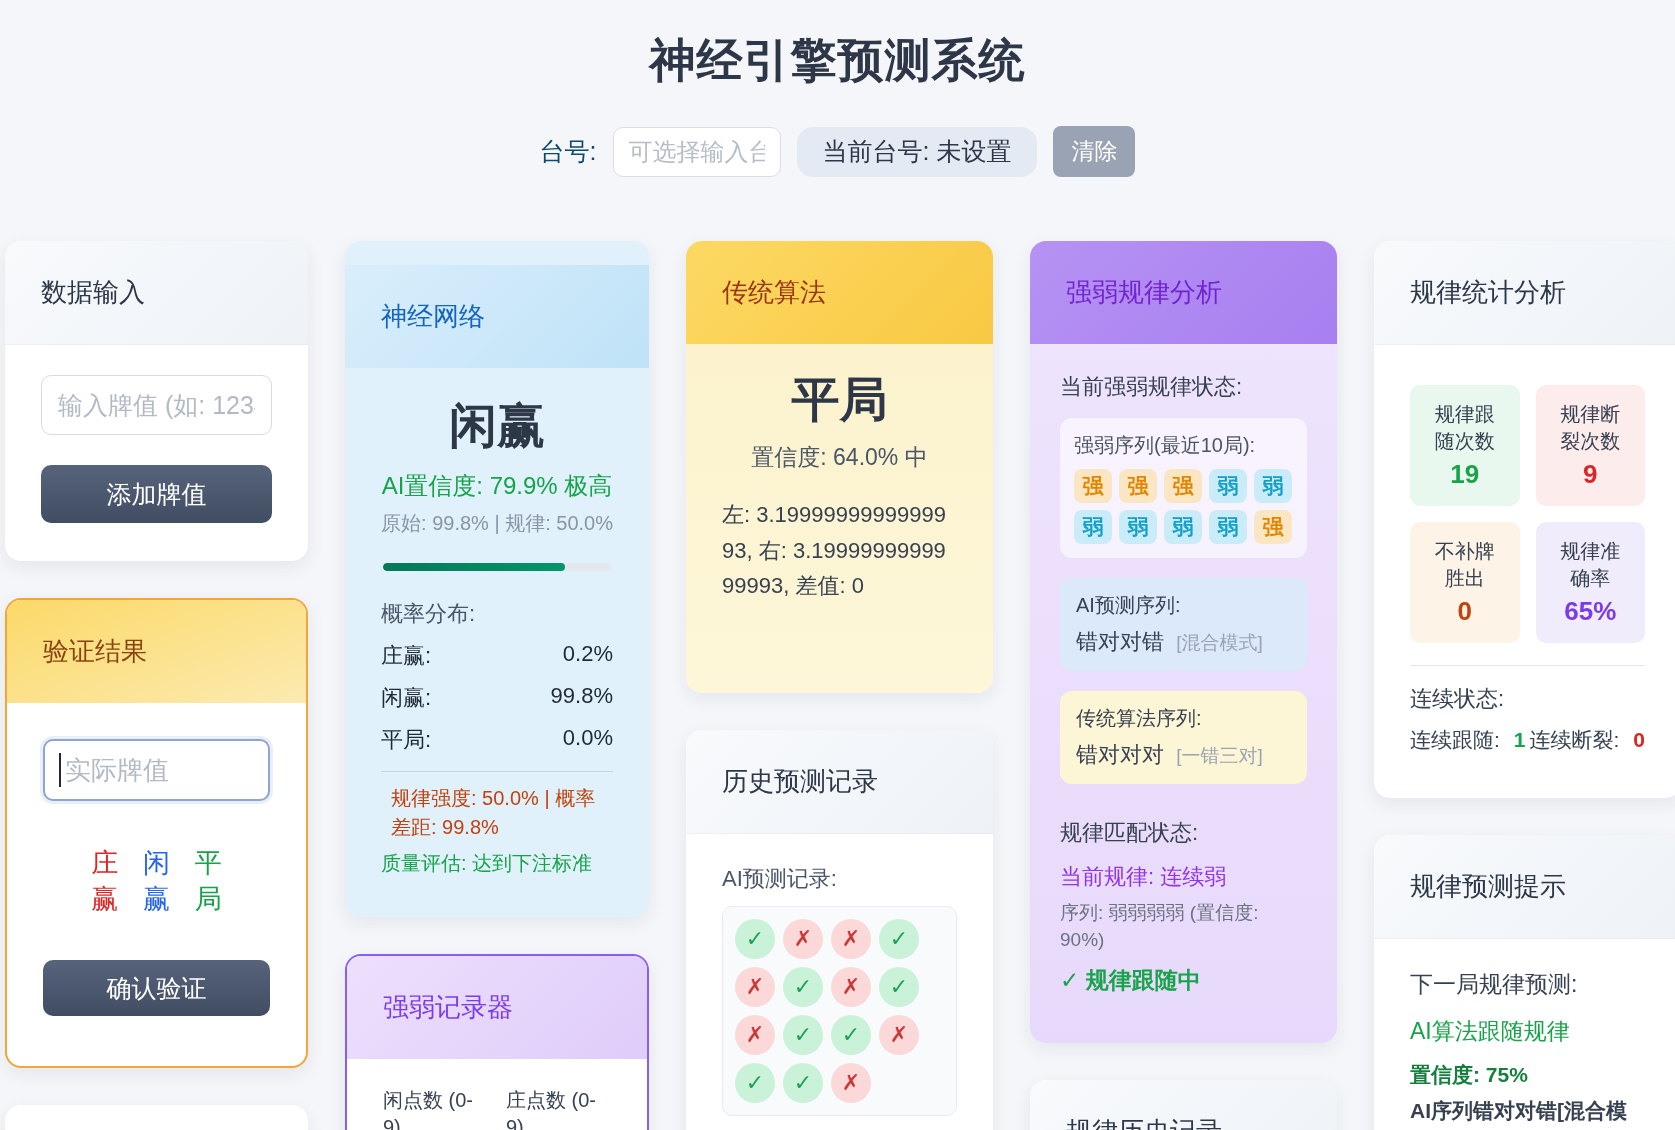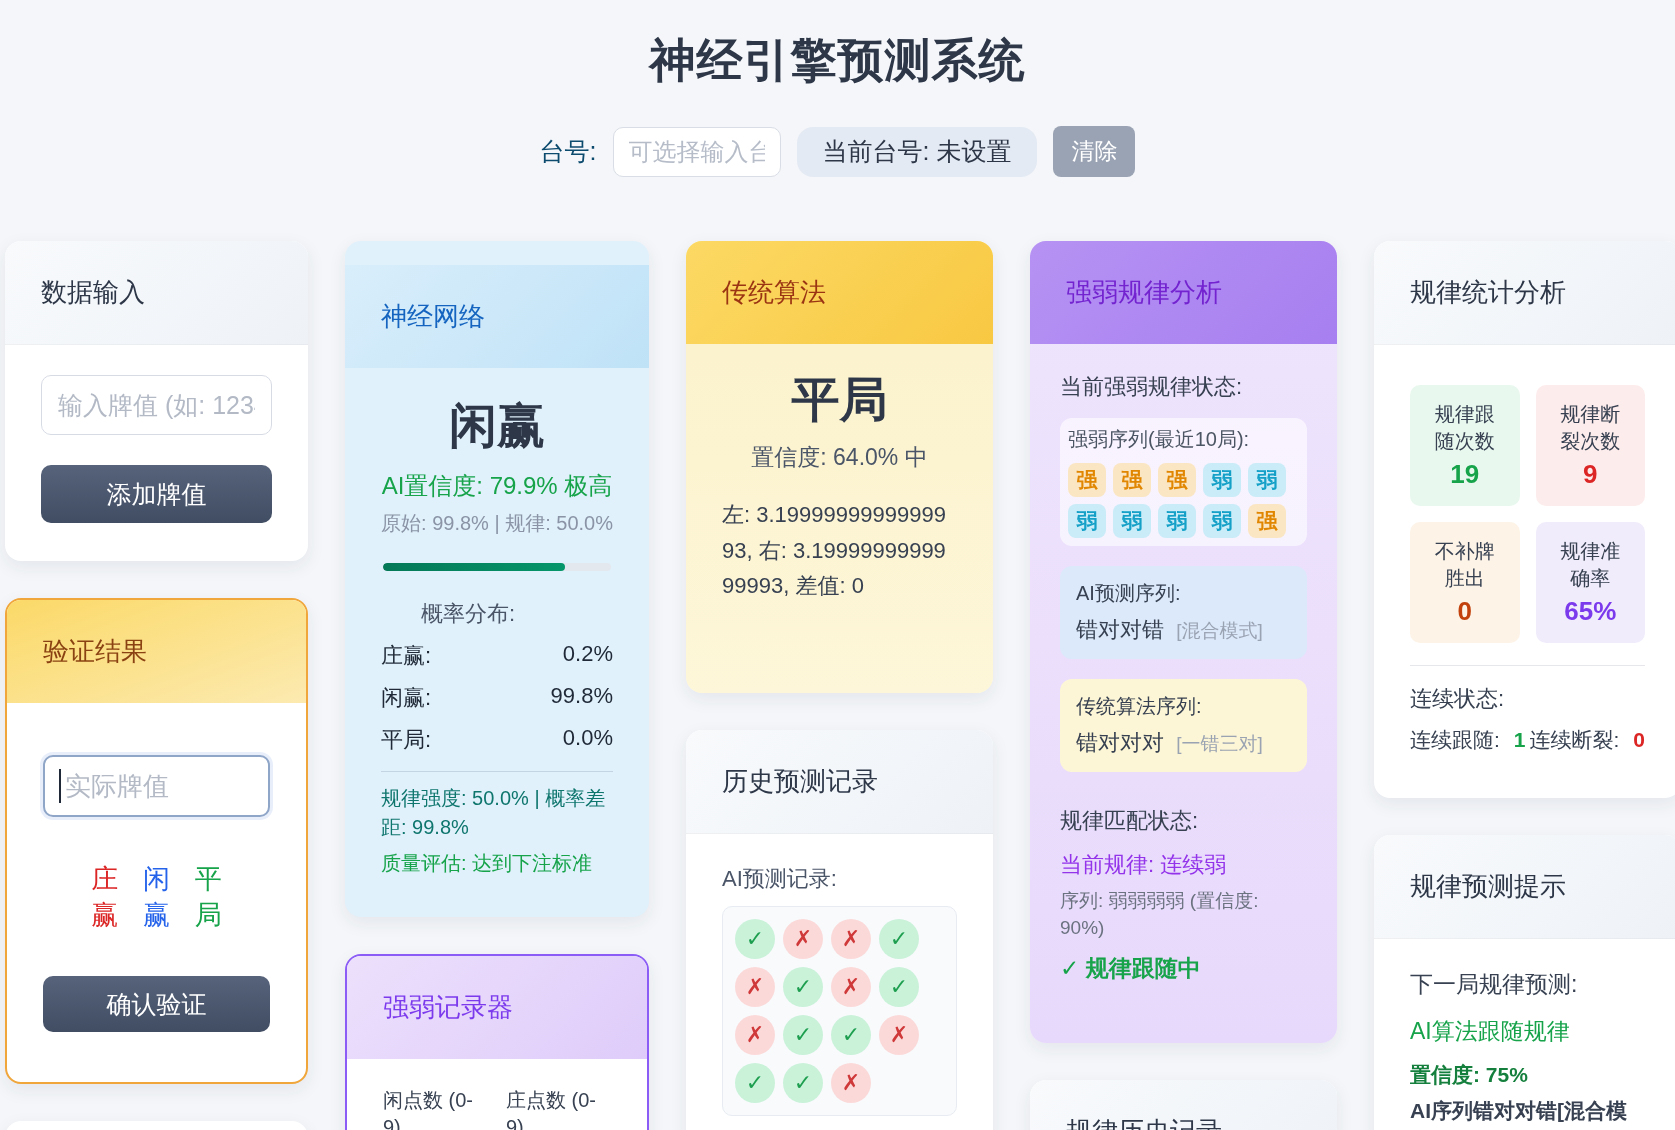--- a/index.html
+++ b/index.html
@@ -60,21 +60,21 @@
     width:100%;height:60px;box-sizing:border-box;border:1px solid #d7dbe4;border-radius:10px;
     background:#fff;font-size:25px;padding:0 16px;color:#2d3748;outline:none;
   }
   .text-input::placeholder{color:#b3bac6;}
   .dark-btn{
     width:100%;height:58px;margin-top:30px;border:none;cursor:pointer;
     background:linear-gradient(180deg,#57637a,#414d63);
     color:#fff;font-size:25px;border-radius:10px;font-family:inherit;
   }
   .verify-card{border:2px solid #f0a63b;}
-  .verify-card .card-body{padding:52px 36px 50px;}
+  .verify-card .card-body{padding:36px 36px 50px;}
   .focus-wrap{position:relative;}
   .focus-wrap .text-input{
     height:62px;border:2px solid #8fa6c8;padding-left:20px;
     box-shadow:0 0 0 3px rgba(110,150,220,.15);font-size:26px;
   }
   .caret{
     position:absolute;left:16px;top:14px;width:2px;height:34px;background:#1f2937;
   }
   .verify-options{
     display:flex;justify-content:space-between;padding:0 36px;margin-top:44px;
@@ -91,24 +91,24 @@
   
   .neural-card{background:#e0f1fb;min-height:582px;}
   .neural-card .card-body{padding:24px 36px 40px;}
   .big-pred{font-size:48px;font-weight:bold;text-align:center;color:#2d3748;margin-top:2px;}
   .conf-line{margin-top:12px;text-align:center;font-size:24px;color:#16a34a;}
   .detail-line{margin-top:8px;text-align:center;font-size:20px;color:#8a94a6;}
   .progress-track{
     margin:26px 2px 28px;height:8px;border-radius:4px;background:#e3e8ee;overflow:hidden;
   }
   .progress-fill{height:100%;border-radius:4px;background:linear-gradient(90deg,#047857,#059669);}
-  .prob-title{font-size:22px;color:#4a5568;margin-left:40px;}
+  .prob-title{font-size:22px;color:#4a5568;}
   .prob-row{display:flex;justify-content:space-between;margin-top:12px;font-size:22px;color:#1f2937;}
   .neural-divider{border:none;border-top:1px solid #c3d5e2;margin:16px 0 12px;}
-  .strength-line{font-size:20px;color:#0f766e;line-height:1.45;}
+  .strength-line{font-size:20px;color:#c2410c;line-height:1.45;margin-left:10px;}
   .quality-line{margin-top:8px;font-size:20px;color:#16a34a;}
   
   .recorder-card{border:2px solid #8b5cf6;}
   .recorder-card .card-body{padding:28px 36px 30px;display:flex;gap:18px;}
   .rec-field{width:108px;}
   .rec-label{font-size:20px;color:#374151;line-height:1.35;}
   .rec-input{
     margin-top:8px;width:100%;height:60px;box-sizing:border-box;
     border:1px solid #d8dbe3;border-radius:10px;font-size:25px;padding:0 14px;
     color:#2d3748;outline:none;background:#fff;
@@ -129,21 +129,21 @@
     width:40px;height:40px;border-radius:50%;display:flex;align-items:center;justify-content:center;
     font-size:22px;font-weight:bold;
   }
   .mark.correct{background:#c9f2d9;color:#1e9e4f;}
   .mark.wrong{background:#fcd9d9;color:#d03939;}
   
   .pattern-card{background:linear-gradient(180deg,#efe5fd,#e7d9fb);min-height:802px;}
   .pattern-card .card-body{padding:28px 30px 40px;}
   .pat-label{font-size:22px;color:#374151;}
   .seq-panel{
-    margin-top:16px;background:rgba(255,255,255,.6);border-radius:12px;padding:8px;
+    margin-top:16px;background:rgba(255,255,255,.6);border-radius:12px;padding:14px;
   }
   .seq-panel-label{font-size:20px;color:#4b5563;}
   .badges{margin-top:10px;display:flex;flex-wrap:wrap;gap:7px;}
   .sw-badge{
     width:38px;height:34px;border-radius:8px;display:flex;align-items:center;justify-content:center;
     font-size:21px;font-weight:bold;
   }
   .sw-badge.strong{background:#fbe6c3;color:#e08600;}
   .sw-badge.weak{background:#c9ecf8;color:#15a0c8;}
   .info-panel{margin-top:20px;border-radius:12px;padding:14px 16px;}

